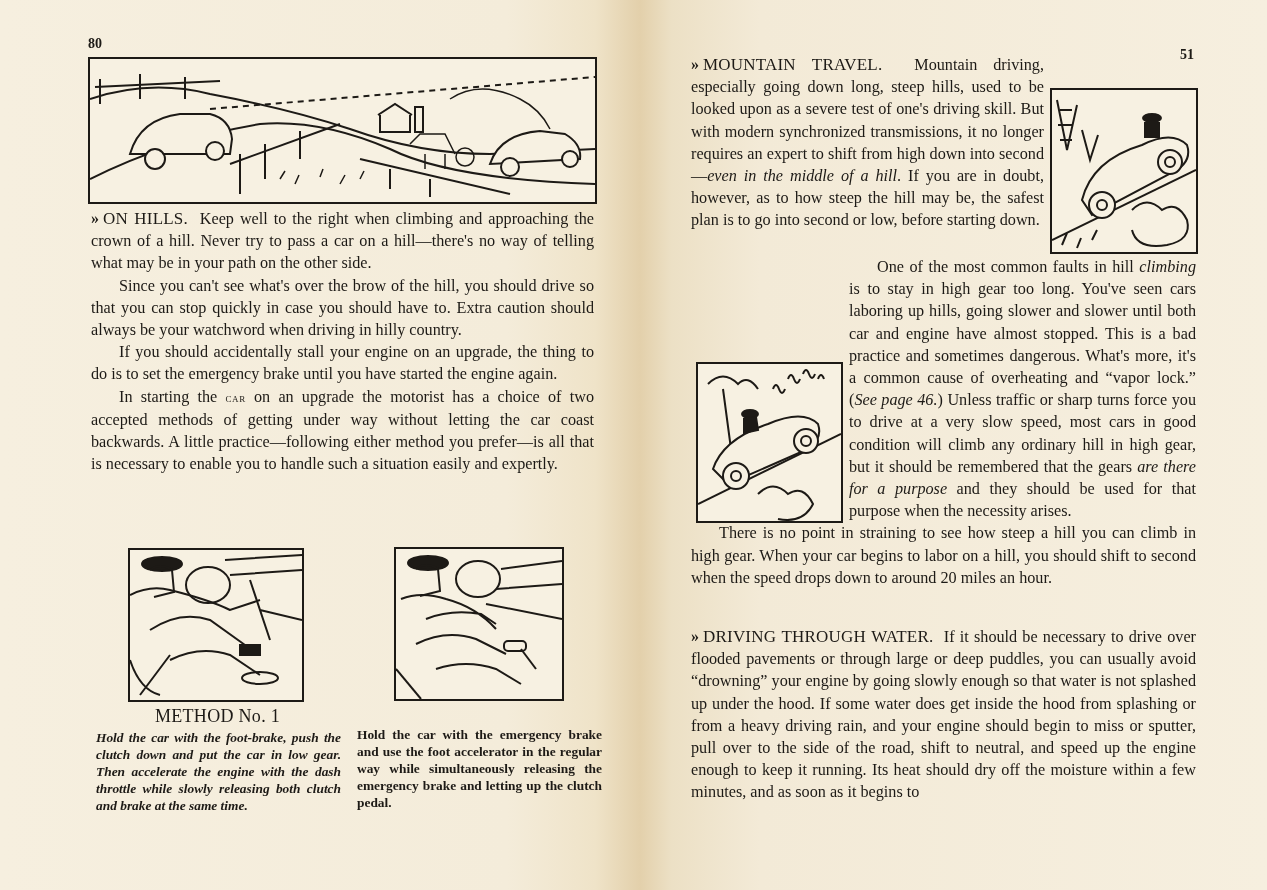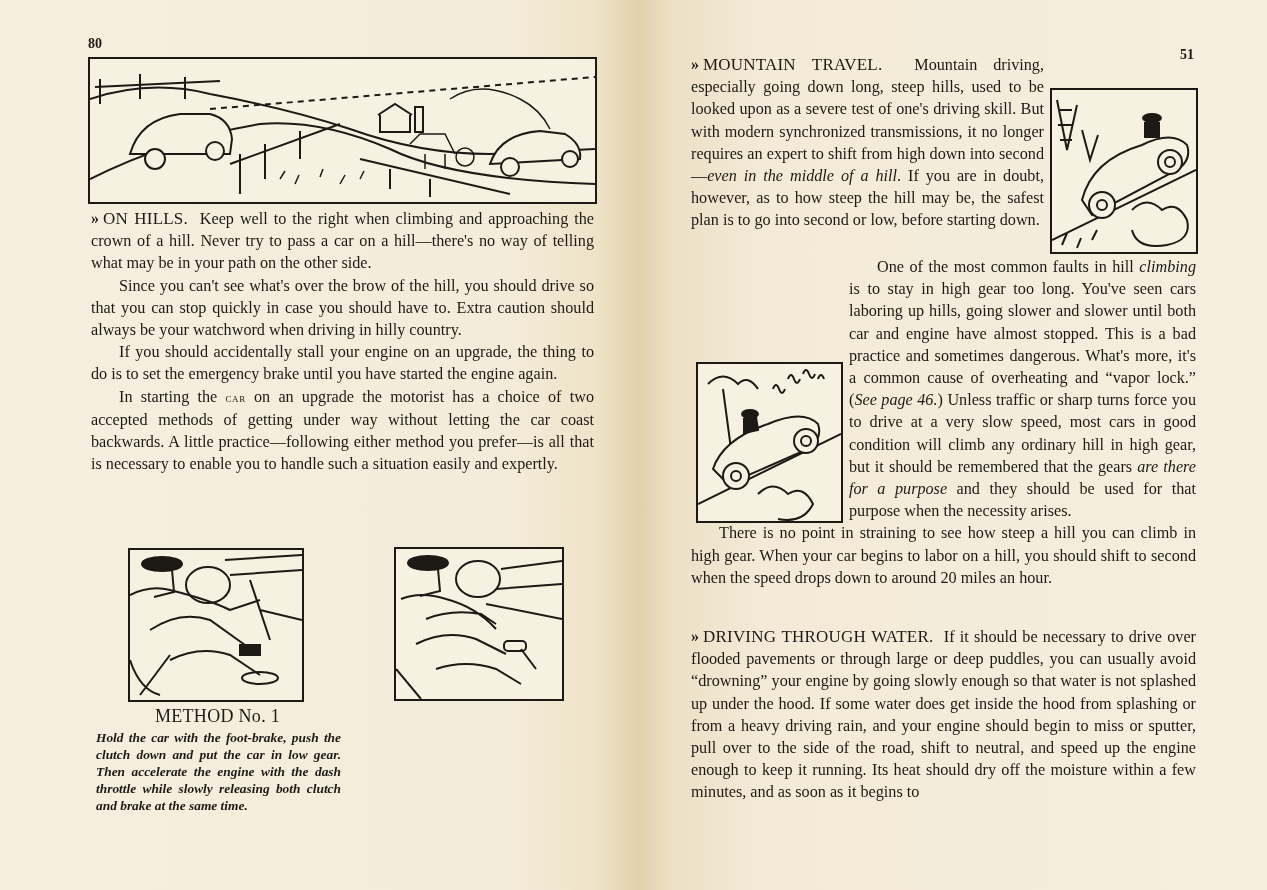--- a/index.html
+++ b/index.html
@@ -108,20 +108,21 @@
           <path d="M20 95 q30 -15 60 -5 l30 15 M40 120 q30 -10 60 0 l25 15"></path>
           <rect x="108" y="92" width="22" height="10" rx="4"></rect>
           <path d="M125 100 l15 20"></path>
           <path d="M0 120 L25 150"></path>
         </g>
       </svg>
     </div>
 
     <div class="mtitle" style="left:100px;top:706px;width:235px;">METHOD No. 1</div>
     <div class="mcap" style="left:96px;top:729px;width:245px;font-style:italic;">Hold the car with the foot-brake, push the clutch down and put the car in low gear. Then accelerate the engine with the dash throttle while slowly releasing both clutch and brake at the same time.</div>
+    <div class="mcap" style="left:357px;top:726px;width:245px;">Hold the car with the emergency brake and use the foot accelerator in the regular way while simultaneously releasing the emergency brake and letting up the clutch pedal.</div>
   </div>
 
   <div class="page right">
     <div class="pnum">51</div>
 
     <div class="fig" style="left:416px;top:88px;width:144px;height:162px;">
       <svg viewBox="0 0 144 162">
         <g stroke="#1d1a16" stroke-width="2" fill="none">
           <path d="M5 10 L15 60 L25 15 M8 20 l12 0 M6 35 l14 0 M8 50 l12 0"></path>
           <path d="M30 40 l8 30 l8 -25"></path>

